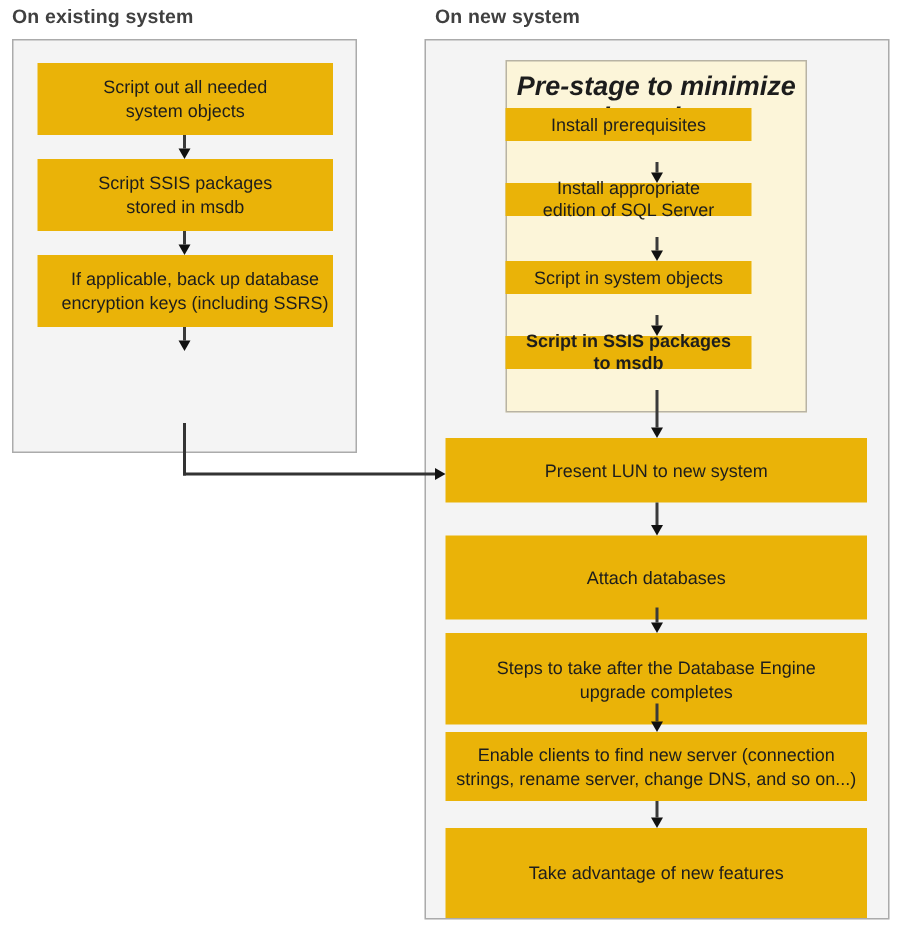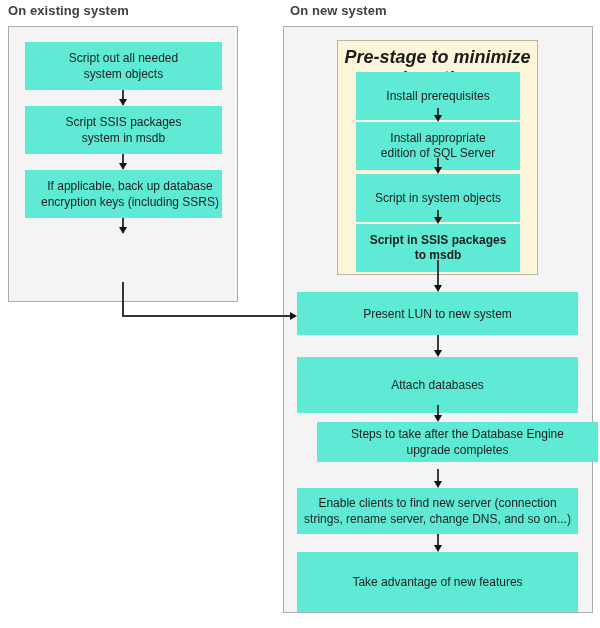--- a/index.html
+++ b/index.html
@@ -22,36 +22,36 @@
   .prestage {
     position:absolute; left:337px; top:40px; width:201px; height:235px;
     background:#fcf5d9; border:1px solid #b8b3a4; box-sizing:border-box;
   }
   .prestage-title {
     position:absolute; left:337px; top:47px; width:201px;
     text-align:center; font-size:18px; font-weight:bold; font-style:italic;
     color:#1c1c1c;
   }
   .box {
-    position:absolute; background:#5eead4; color:#1d1d1d;
+    position:absolute; background:#eab308; color:#1d1d1d;
     display:flex; align-items:center; justify-content:center;
     text-align:center; white-space:pre-line;
     font-size:12px; line-height:16px; box-sizing:border-box;
   }
   
   .lbox { left:25px; width:197px; height:48px; }
   #b1 { top:42px; }  #b2 { top:106px; } #b3 { top:170px;padding-left:13px; } #b4 { top:234px; }
   
-  .ibox { left:356px; width:164px; height:48px; line-height:15px; }
+  .ibox { left:337px; width:164px; height:22px; line-height:15px; }
   #i1 { top:72px; }  #i2 { top:122px; } #i3 { top:174px;text-align:center; } #i4 { top:224px;font-weight:bold; }
   
   .wbox { left:297px; width:281px; }
   #w1 { top:292px; height:43px; }
   #w2 { top:357px; height:56px; }
-  #w3 { top:422px; height:40px;margin-left:20px; }
+  #w3 { top:422px; height:61px; }
   #w4 { top:488px; height:46px; }
   #w5 { top:552px; height:60px; }
   
   .va { position:absolute; width:2px; background:#3a3a3a; z-index:5; }
   .va::after {
     content:""; position:absolute; left:-3px; bottom:-7px; width:0; height:0;
     border-left:4px solid transparent; border-right:4px solid transparent;
     border-top:7px solid #111111;
   }
   #a1 { left:122px; top:90px;  height:9px; }
@@ -84,21 +84,21 @@
 
   <div class="panel" id="panel-left"></div>
   <div class="panel" id="panel-right"></div>
 
   <div class="prestage"></div>
   <div class="prestage-title">Pre-stage to minimize downtime</div>
 
   <div class="box lbox" id="b1">Script out all needed
 system objects</div>
   <div class="box lbox" id="b2">Script SSIS packages
-system in msdb</div>
+stored in msdb</div>
   <div class="box lbox" id="b3">If applicable, back up database
 encryption keys (including SSRS)</div>
 
   <div class="box ibox" id="i1">Install prerequisites</div>
   <div class="box ibox" id="i2">Install appropriate
 edition of SQL Server</div>
   <div class="box ibox" id="i3">Script in system objects</div>
   <div class="box ibox" id="i4">Script in SSIS packages
 to msdb</div>
 

